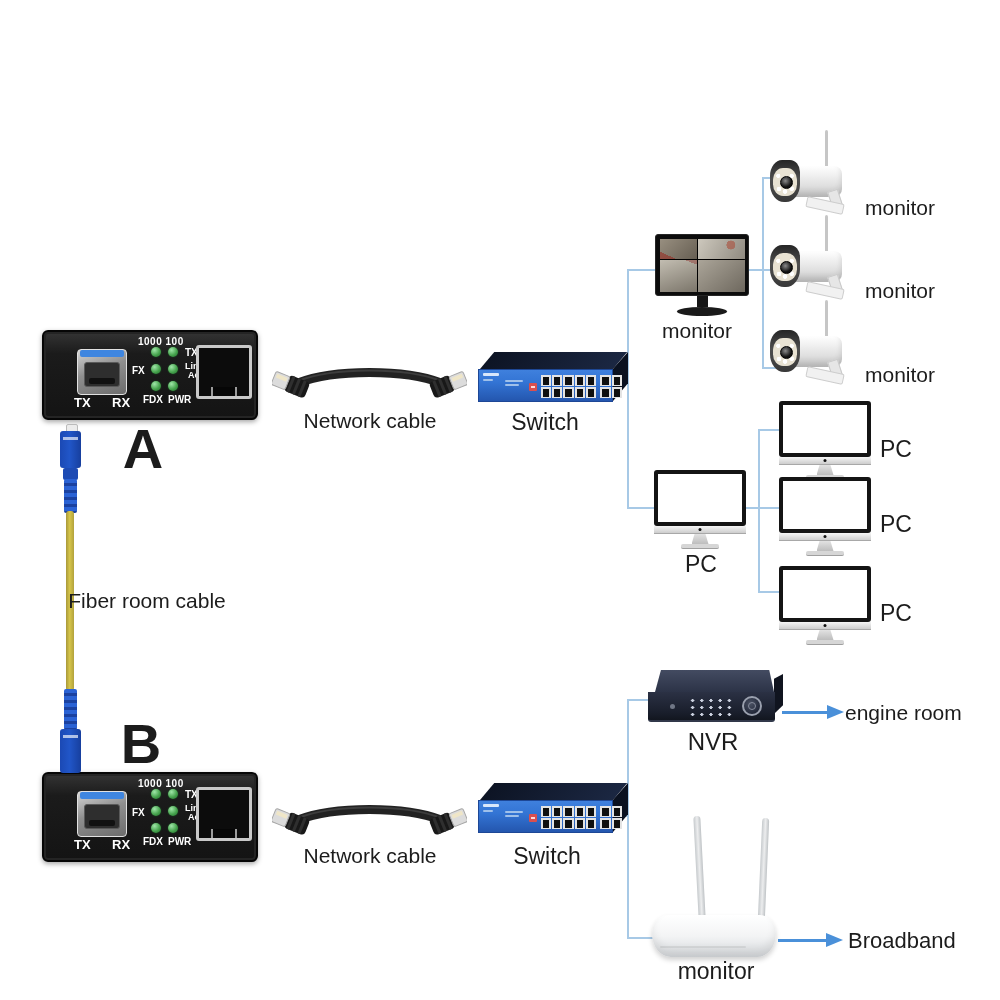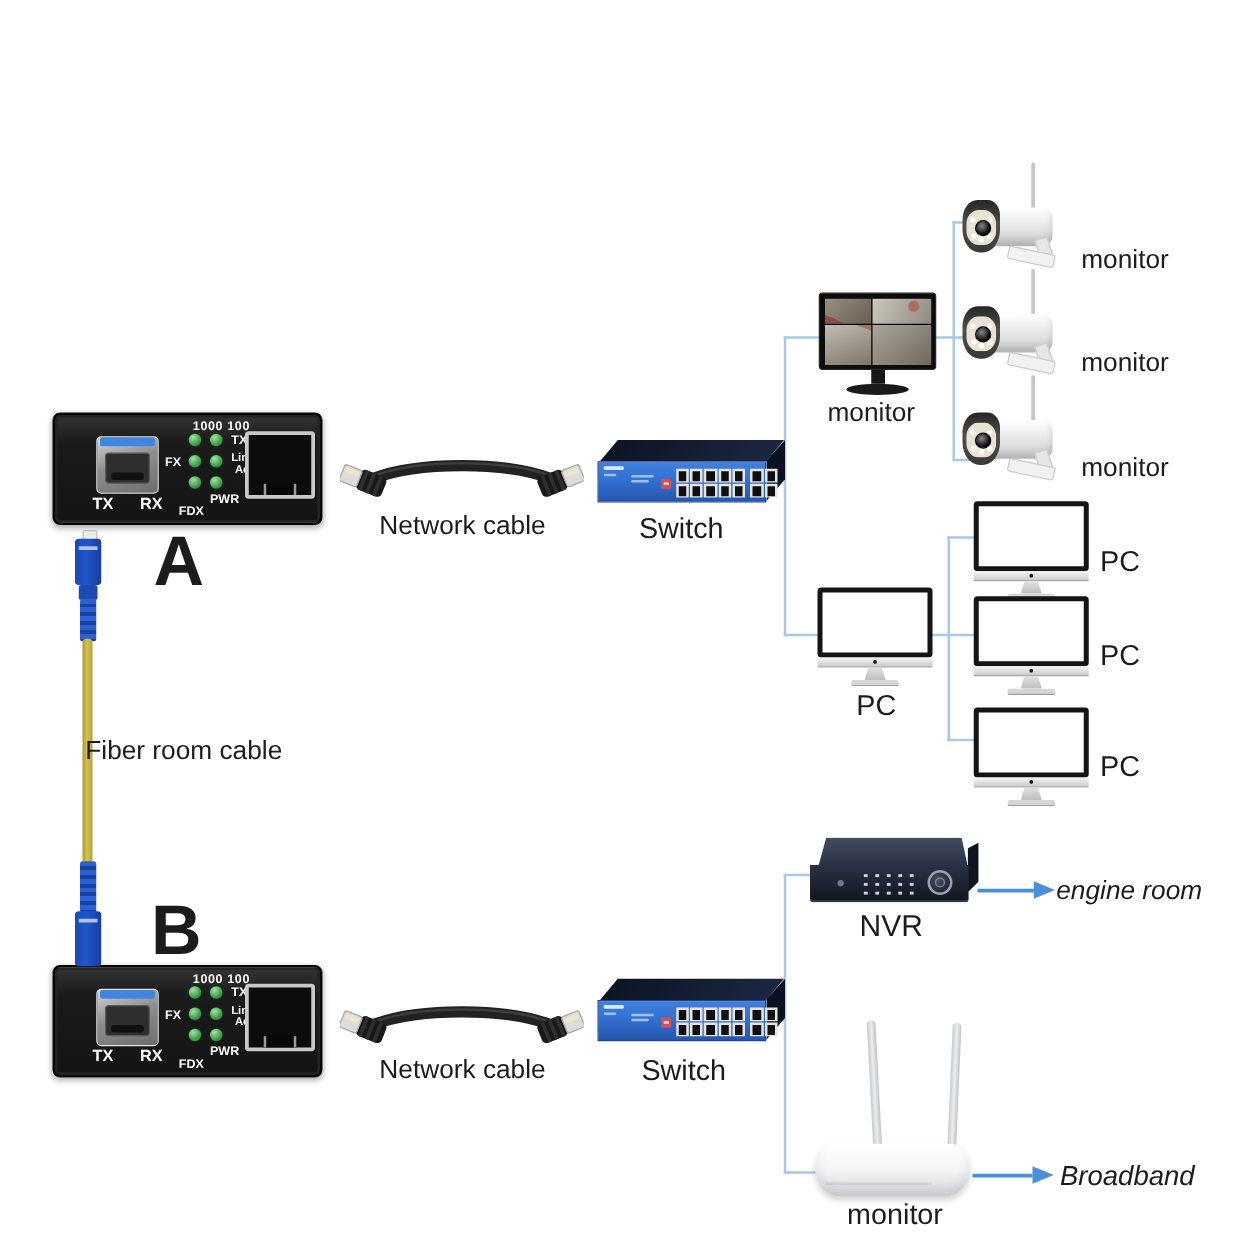--- a/index.html
+++ b/index.html
@@ -1,21 +1,21 @@
 <!DOCTYPE html>
 <html style="--wire-blue: #a7c9e6; --arrow-blue: #4a90d9; --switch-front-blue: #3374d4; --switch-top-navy: #1b2742; --fiber-yellow: #d6c54a; --sc-connector-blue: #2156c8; --sfp-latch-blue: #3f86e0; --led-green: #46a34d; --power-label-red: #d94f4f; --text-dark: #1c1c1c;"><head>
 <meta charset="utf-8">
 <style>
   html,body{margin:0;padding:0;background:#fff;}
   #canvas{position:relative;width:1000px;height:1000px;background:#fff;overflow:hidden;
           font-family:"Liberation Sans",sans-serif;color:var(--text-dark,#1c1c1c);}
   
   .lbl{position:absolute;z-index:5;white-space:nowrap;color:var(--text-dark,#1c1c1c);
        transform:translateX(-50%);line-height:1;}
-  .lbl.left{transform:none;font-style:italic;}
+  .lbl.left{transform:none;}
   .title{font-size:56px;font-weight:bold;letter-spacing:0px;color:#0d0d0d;}
   .big-letter{font-size:56px;font-weight:bold;}
   .node-lbl{font-size:21px;}
   
   .wire{position:absolute;background:var(--wire-blue,#a7c9e6);z-index:1;}
   .arrowline{position:absolute;background:var(--arrow-blue,#4a90d9);height:3px;z-index:4;}
   .arrowhead{position:absolute;width:0;height:0;border-top:7px solid transparent;
              border-bottom:7px solid transparent;border-left:17px solid var(--arrow-blue,#4a90d9);z-index:4;}
   
   .converter{position:absolute;width:212px;height:86px;z-index:2;border-radius:6px;
@@ -25,29 +25,29 @@
     background:linear-gradient(160deg,#d6d6d6,#8f8f8f 45%,#6d6d6d);border:1px solid #e2e2e2;}
   .cv-sfp-latch{position:absolute;left:2px;right:2px;top:0px;height:7px;border-radius:2px;
     background:var(--sfp-latch-blue,#3f86e0);}
   .cv-sfp-slot{position:absolute;left:6px;right:6px;top:12px;bottom:7px;background:#2e2e2e;
     border:1px solid #5a5a5a;border-radius:3px;}
   .cv-sfp-slot:after{content:'';position:absolute;left:4px;right:4px;bottom:2px;height:6px;
     background:#111;border-radius:2px;}
   .cv-txt{position:absolute;color:#fff;font-weight:bold;line-height:1;}
   .cv-tx{left:30px;top:64px;font-size:13px;}
   .cv-rx{left:68px;top:64px;font-size:13px;}
-  .cv-speed{left:94px;top:5px;width:62px;text-align:right;font-size:10px;letter-spacing:.5px;}
+  .cv-speed{left:94px;top:5px;width:62px;text-align:left;font-size:10px;letter-spacing:.5px;}
   .led{position:absolute;width:10px;height:10px;border-radius:50%;
     background:radial-gradient(circle at 35% 30%,#9fe6a8,var(--led-green,#46a34d) 55%,#1f6b2c);
     box-shadow:0 0 2px #184f21;}
   .cv-s-tx{left:141px;top:16px;font-size:10px;}
   .cv-s-fx{left:88px;top:34px;font-size:10px;}
   .cv-link1{left:141px;top:30px;font-size:9px;}
   .cv-link2{left:144px;top:39px;font-size:9px;}
-  .cv-fdx{left:99px;top:73px;font-size:10px;}
+  .cv-fdx{left:99px;top:63px;font-size:10px;}
   .cv-pwr{left:124px;top:63px;font-size:10px;}
   .cv-rj45{position:absolute;left:152px;top:13px;width:50px;height:48px;background:#0c0c0c;
     border:3px solid #c9c9c9;border-radius:3px;}
   .cv-rj45:after{content:'';position:absolute;left:12px;right:12px;bottom:0;height:9px;background:#060606;
     border-left:2px solid #9b9b9b;border-right:2px solid #9b9b9b;}
   
   .fa{position:absolute;z-index:2;}
   .fa-tip{background:#ececec;border:1px solid #bbb;border-radius:2px;}
   .fa-body{background:linear-gradient(90deg,#1b49b4,var(--sc-connector-blue,#2156c8) 45%,#173f9e);
     border-radius:3px;}

